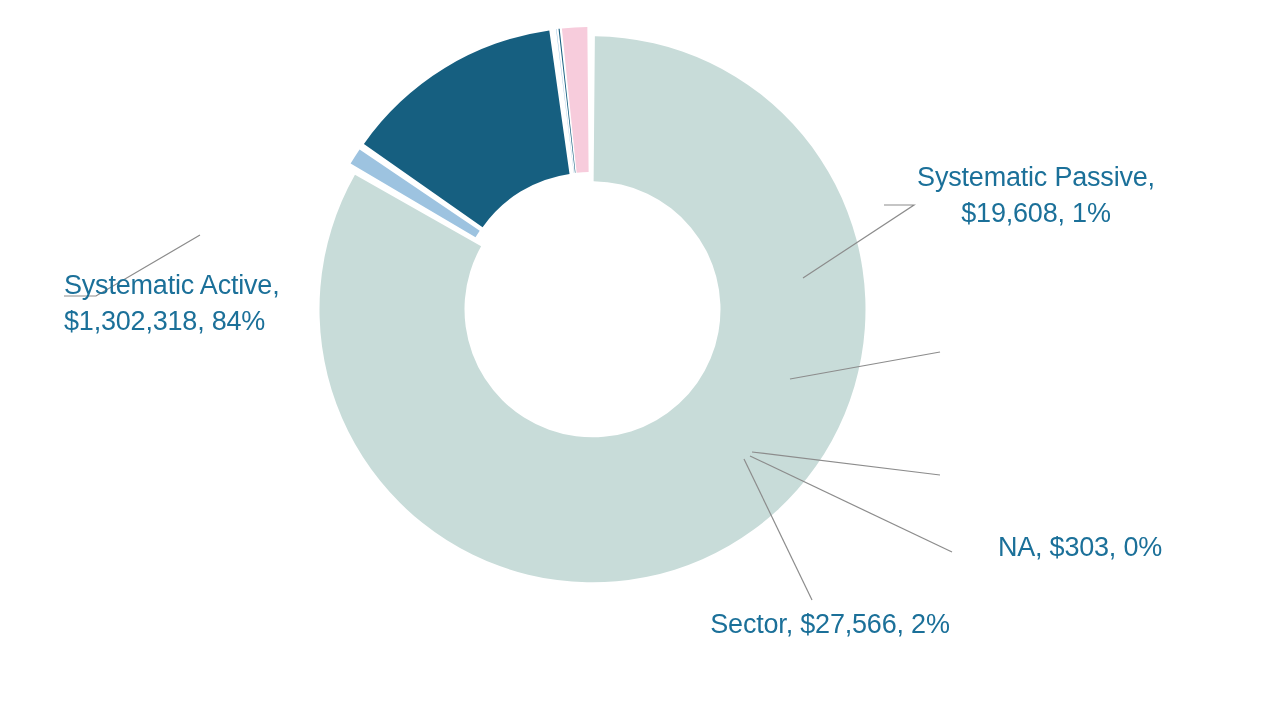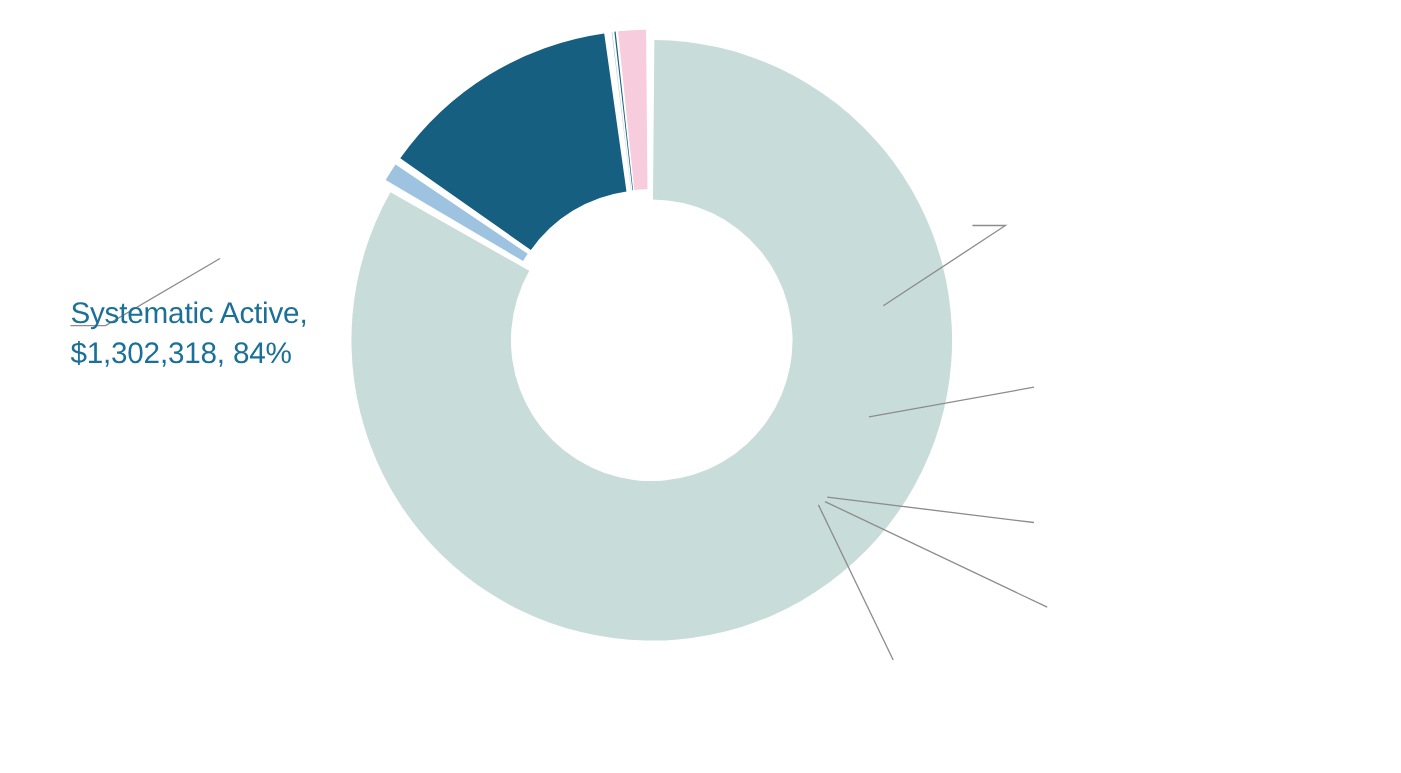--- a/index.html
+++ b/index.html
@@ -102,18 +102,22 @@
         <polyline points="940,352 790,379" class="leader-line"></polyline>
         <polyline points="940,475 752,452" class="leader-line"></polyline>
         <polyline points="952,552 750,456" class="leader-line"></polyline>
         <polyline points="812,600 744,459" class="leader-line"></polyline>
       </g>
   </svg>
 
   <div class="data-label lbl-systematic-active">Systematic Active,
 $1,302,318, 84%</div>
 
+  <div class="data-label lbl-systematic-passive">Systematic Passive,
+$19,608, 1%</div>
 
 
 
+  <div class="data-label lbl-na">NA, $303, 0%</div>
 
+  <div class="data-label lbl-sector">Sector, $27,566, 2%</div>
 
 </div>
 
 </body></html>

